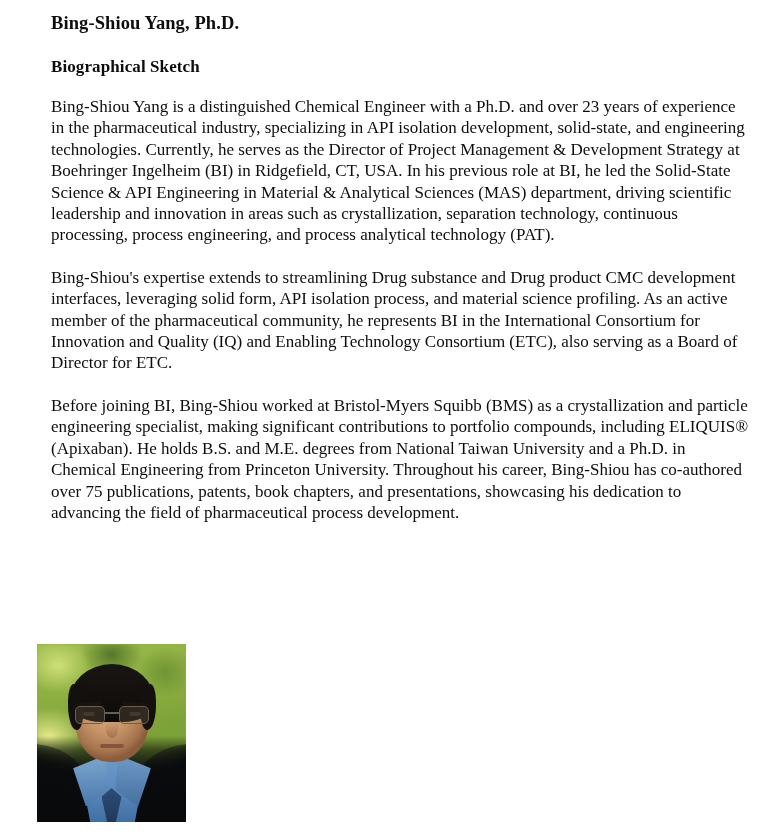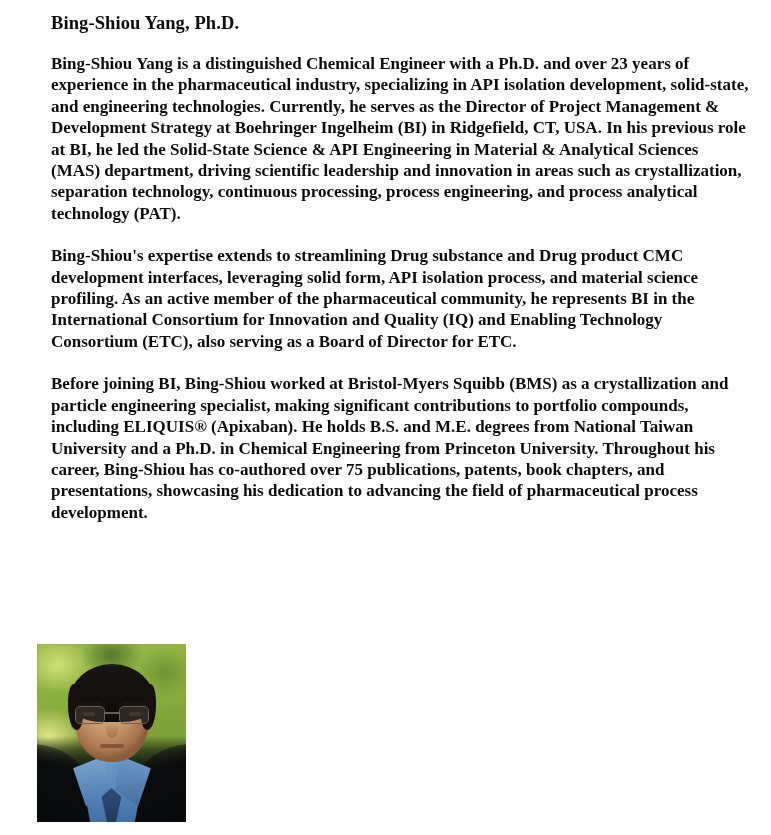--- a/index.html
+++ b/index.html
@@ -44,21 +44,20 @@
   .section-heading {
     font-size: 17px;
     font-weight: bold;
     line-height: 21px;
     margin: 0;
     padding-top: 22px;
     letter-spacing: 0.1px;
   }
   .bio-body {
     padding-top: 19px;
-    font-weight: bold;
   }
   .bio-para {
     font-size: 17px;
     line-height: 21.4px;
     margin: 0 0 21px 0;
     max-width: 716px;
     text-align: left;
   }
   .bio-para:last-child {
     margin-bottom: 0;
@@ -325,20 +324,21 @@
   }
 </style>
 </head>
 <body>
 
 <div class="page">
 
   <h1 class="doc-title">Bing-Shiou Yang, Ph.D.</h1>
 
 
+  <h2 class="section-heading">Biographical Sketch</h2>
 
   <div class="bio-body">
     <p class="bio-para">Bing-Shiou Yang is a distinguished Chemical Engineer with a Ph.D. and over 23 years of experience in the pharmaceutical industry, specializing in API isolation development, solid-state, and engineering technologies. Currently, he serves as the Director of Project Management &amp; Development Strategy at Boehringer Ingelheim (BI) in Ridgefield, CT, USA. In his previous role at BI, he led the Solid-State Science &amp; API Engineering in Material &amp; Analytical Sciences (MAS) department, driving scientific leadership and innovation in areas such as crystallization, separation technology, continuous processing, process engineering, and process analytical technology (PAT).</p>
     <p class="bio-para">Bing-Shiou's expertise extends to streamlining Drug substance and Drug product CMC development interfaces, leveraging solid form, API isolation process, and material science profiling. As an active member of the pharmaceutical community, he represents BI in the International Consortium for Innovation and Quality (IQ) and Enabling Technology Consortium (ETC), also serving as a Board of Director for ETC.</p>
     <p class="bio-para">Before joining BI, Bing-Shiou worked at Bristol-Myers Squibb (BMS) as a crystallization and particle engineering specialist, making significant contributions to portfolio compounds, including ELIQUIS® (Apixaban). He holds B.S. and M.E. degrees from National Taiwan University and a Ph.D. in Chemical Engineering from Princeton University. Throughout his career, Bing-Shiou has co-authored over 75 publications, patents, book chapters, and presentations, showcasing his dedication to advancing the field of pharmaceutical process development.</p>
   </div>
 
   <div class="photo-wrap">
     <div class="photo">
       <div class="bg-foliage"></div>

